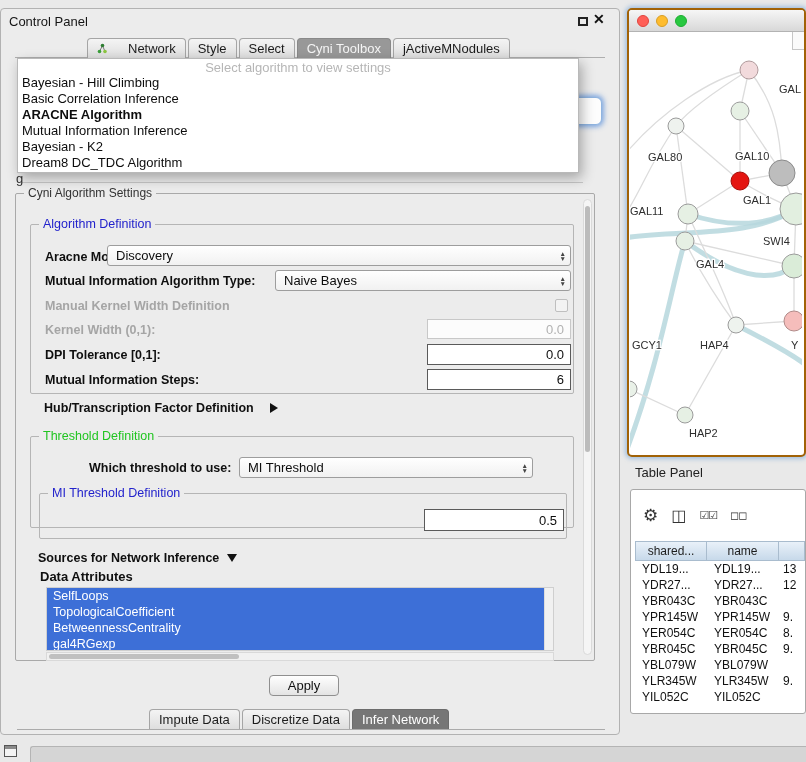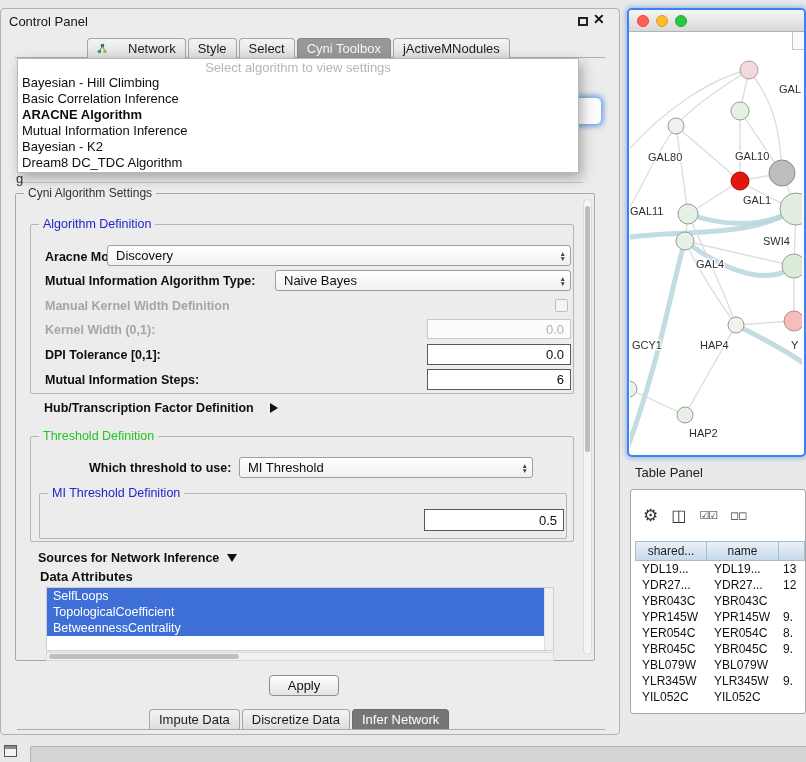--- a/index.html
+++ b/index.html
@@ -43,21 +43,21 @@
 
 #attr-list{position:absolute;left:30px;top:393px;width:508px;height:64px;background:#fff;border:1px solid #cfcfcf;overflow:hidden}
 .attr-item{height:16px;line-height:16px;background:#3d6fd7;color:#fff;font-size:12.5px;padding-left:6px;width:498px}
 #attr-vscroll{position:absolute;right:0;top:0;width:9px;height:100%;background:#f1f1f1;border-left:1px solid #ddd}
 #attr-hscroll{position:absolute;left:30px;top:458px;width:508px;height:9px;background:#f1f1f1;border:1px solid #d9d9d9}
 #attr-hthumb{position:absolute;left:2px;top:1px;width:190px;height:5px;background:#c0c0c0;border-radius:3px}
 #apply-btn{left:268px;top:666px;width:70px;height:21px;display:flex;align-items:center;justify-content:center;background:linear-gradient(#fefefe,#e4e4e4);border:1px solid #8f8f8f;border-radius:4px;font-size:13px;color:#111}
 #bottom-tabs{left:148px;top:700px;display:flex;gap:2px}
 #bottomline{left:16px;top:720px;width:588px;height:1px;background:#ababab}
 
-#net-window{left:627px;top:8px;width:179px;height:449px;background:#fff;border:2px solid #3b82f6;border-radius:5px;box-shadow:0 0 4px 2px rgba(110,160,215,.55);overflow:hidden}
+#net-window{left:627px;top:8px;width:179px;height:449px;background:#fff;border:2px solid #a16207;border-radius:5px;box-shadow:0 0 4px 2px rgba(110,160,215,.55);overflow:hidden}
 #net-titlebar{height:22px;background:linear-gradient(#f6f6f6,#d8d8d8);border-bottom:1px solid #b3b3b3;display:flex;align-items:center;padding-left:8px;gap:7px}
 .light{width:12px;height:12px;border-radius:50%}
 #net-scrollstub{position:absolute;right:0;top:22px;width:12px;height:18px;background:#fafafa;border-left:1px solid #c6c6c6;border-bottom:1px solid #c6c6c6}
 #netsvg{position:absolute;left:1px;top:23px}
 .nlabel{font-size:11px;fill:#2e2e2e;paint-order:stroke;stroke:#ffffff;stroke-width:2.5px;font-family:"Liberation Sans",sans-serif}
 
 #table-title{left:635px;top:465px;font-size:13px;color:#222}
 #table-window{left:630px;top:489px;width:176px;height:225px;background:#fff;border:1px solid #a8a8a8;border-radius:3px;overflow:hidden}
 #tbl-toolbar{position:absolute;left:12px;top:8px;display:flex;align-items:center;gap:13px;color:#333;height:34px}
 #tbl-header{position:absolute;left:4px;top:51px;width:170px;height:20px;display:flex}
@@ -165,21 +165,21 @@
       <div class="field" style="left:396px;top:144px;width:144px;height:21px">
         <span>6</span>
       </div>
     </div>
 
     <div class="abs" style="left:28px;top:207px;display:flex;align-items:center;gap:16px">
       <span class="lbl" style="position:static">Hub/Transcription Factor Definition</span>
       <span class="tri-right"></span>
     </div>
 
-    <div class="grp" style="left:14px;top:242px;width:544px;height:106px;border-color:#b5b5b5">
+    <div class="grp" style="left:14px;top:242px;width:544px;height:92px;border-color:#b5b5b5">
       <span class="legend green">Threshold Definition</span>
 
       <span class="lbl" style="left:58px;top:24px">Which threshold to use:</span>
       <div class="combo" style="left:208px;top:20px;width:294px;height:21px">
         <span>MI Threshold</span>
         <span class="stepper">
             <span>▲</span>
             <span>▼</span>
           </span>
       </div>
@@ -196,20 +196,21 @@
       <span class="lbl" style="position:static">Sources for Network Inference</span>
       <span class="tri-down"></span>
     </div>
     <span class="lbl" style="left:24px;top:375px;font-size:13px">Data Attributes</span>
 
     <div id="attr-list">
       <div id="attr-items">
           <div class="attr-item">SelfLoops</div>
           <div class="attr-item">TopologicalCoefficient</div>
           <div class="attr-item">BetweennessCentrality</div>
+          <div class="attr-item">gal4RGexp</div>
         </div>
       <div id="attr-vscroll"></div>
     </div>
     <div id="attr-hscroll">
         <div id="attr-hthumb"></div>
       </div>
   </div>
 
   <div id="apply-btn" class="abs">Apply</div>
   <div id="bottomline" class="abs"></div>

